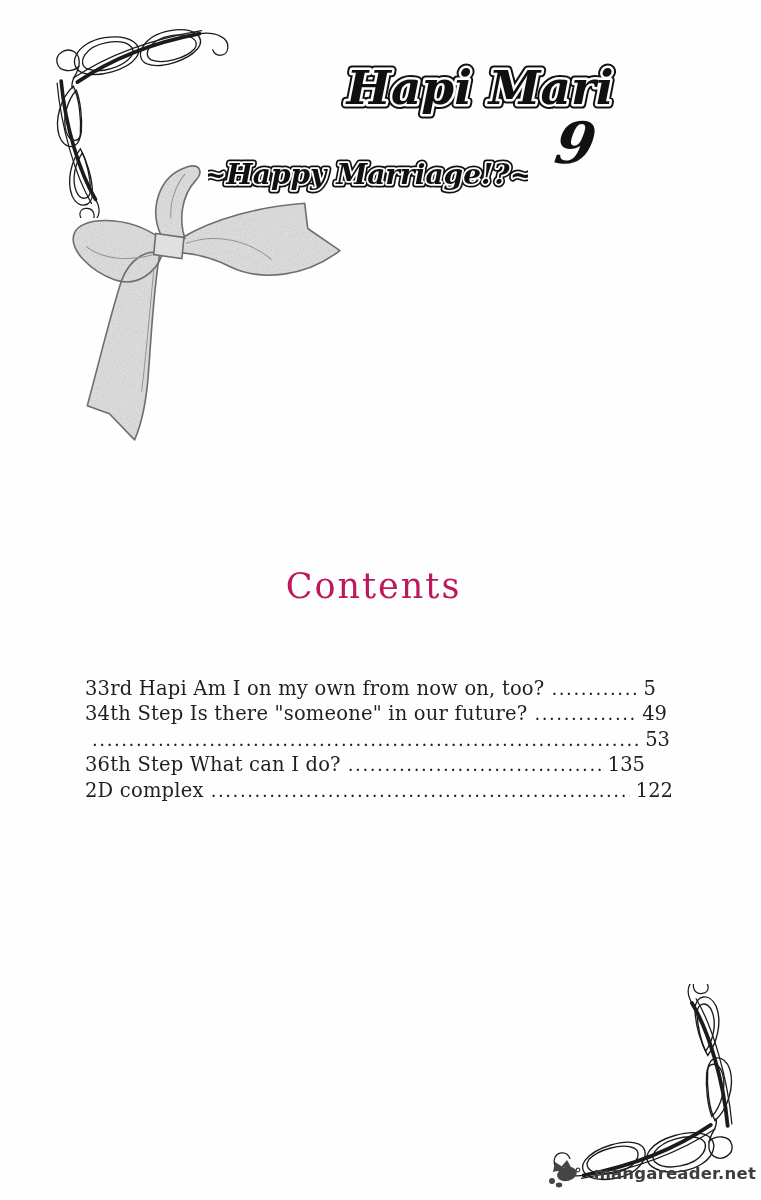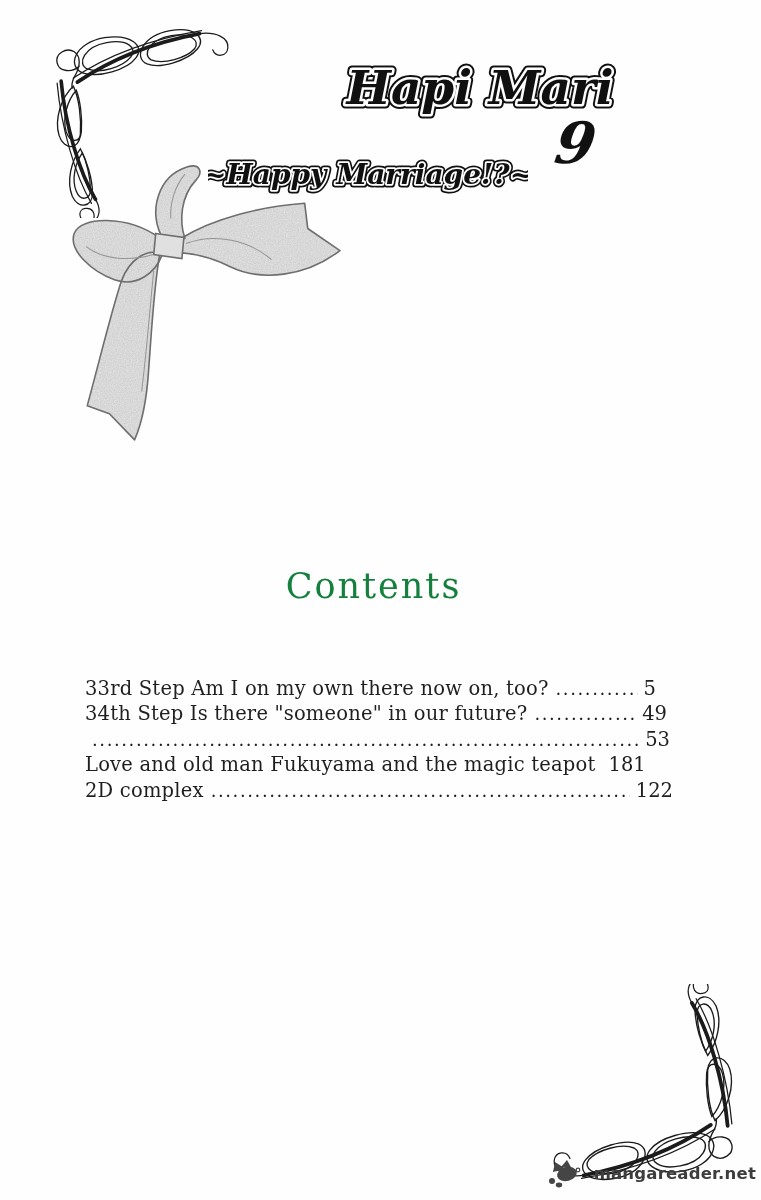--- a/index.html
+++ b/index.html
@@ -15,21 +15,21 @@
   
   .bow{left:52px;top:158px;width:292px;height:302px;}
 
   
   .title-svg{left:330px;top:50px;width:300px;height:78px;}
   .subtitle-svg{left:208px;top:140px;width:320px;height:60px;}
   .volume{left:556px;top:114px;font-size:57px;font-style:italic;font-weight:bold;
           transform:skewX(-9deg);line-height:1;color:#111;}
 
   .contents-heading{left:0;right:14px;top:566px;text-align:center;font-size:35px;
-          letter-spacing:2px;color:#15803d;}
+          letter-spacing:2px;color:#be185d;}
 
   
   .toc{left:85px;top:676px;width:592px;font-size:19.5px;line-height:25.4px;color:#1f1f1f;}
   .toc-row{display:flex;align-items:baseline;white-space:nowrap;}
   .toc-title{flex:0 0 auto;letter-spacing:0.2px;}
   .leader{flex:1 1 auto;overflow:hidden;margin:0 6px 0 7px;font-size:18px;letter-spacing:1.6px;}
   .leader::after{content:"..................................................................................................................................";}
   .toc-page{flex:0 0 auto;}
   .toc-row:nth-child(1){padding-right:21px;}
   .toc-row:nth-child(2){padding-right:10px;}
@@ -129,37 +129,37 @@
       </g>
     </svg>
   </div>
 
   <div class="abs volume script-text">9</div>
 
   <div class="abs contents-heading">Contents</div>
 
   <div class="abs toc">
     <div class="toc-row">
-      <span class="toc-title">33rd Step Am I on my own there now on, too?</span>
+      <span class="toc-title">33rd Hapi Am I on my own from now on, too?</span>
       <span class="leader"></span>
       <span class="toc-page">5</span>
     </div>
     <div class="toc-row">
       <span class="toc-title">34th Step Is there "someone" in our future?</span>
       <span class="leader"></span>
       <span class="toc-page">49</span>
     </div>
     <div class="toc-row">
       <span class="leader"></span>
       <span class="toc-page">53</span>
     </div>
     <div class="toc-row">
-      <span class="toc-title">Love and old man Fukuyama and the magic teapot</span>
-      <span class="leader"></span>
-      <span class="toc-page">181</span>
+      <span class="toc-title">36th Step What can I do?</span>
+      <span class="leader"></span>
+      <span class="toc-page">135</span>
     </div>
     <div class="toc-row">
       <span class="toc-title">2D complex</span>
       <span class="leader"></span>
       <span class="toc-page">122</span>
     </div>
   </div>
 
   <div class="abs flourish-br">
     <svg viewBox="0 0 192 195" width="205" height="205">

